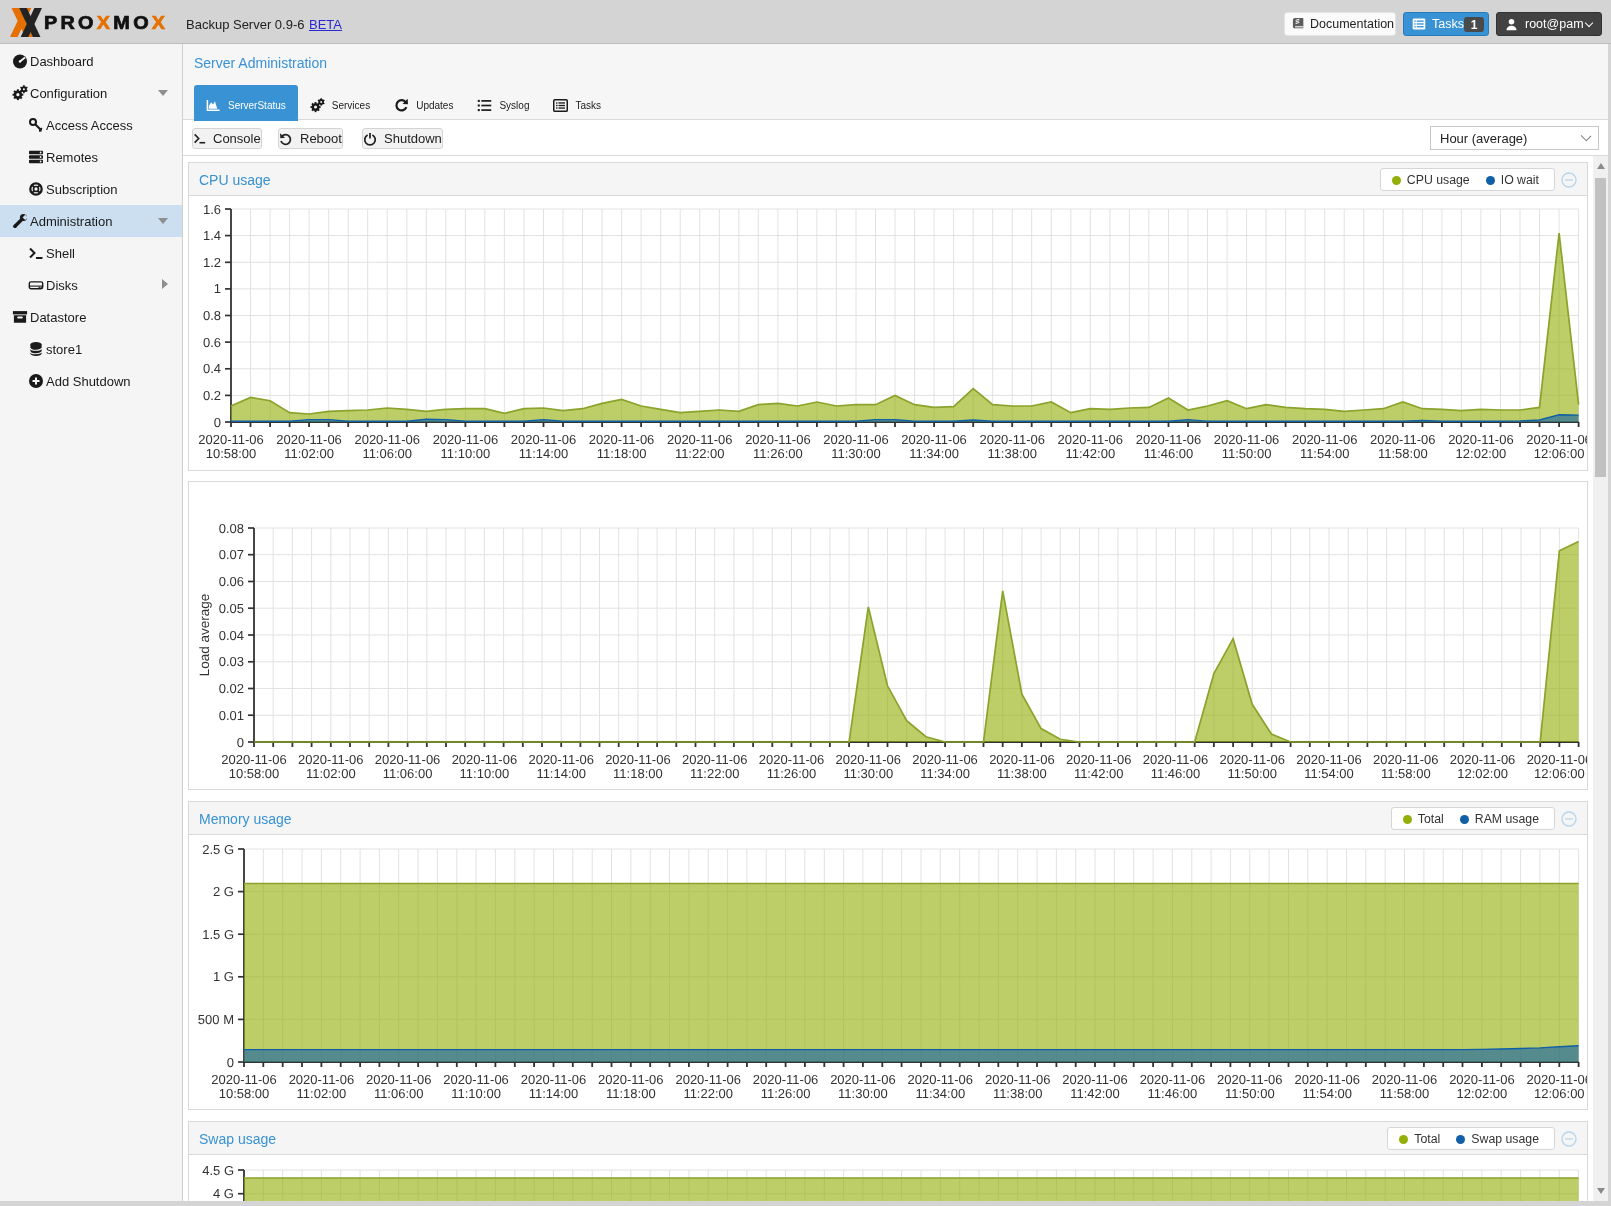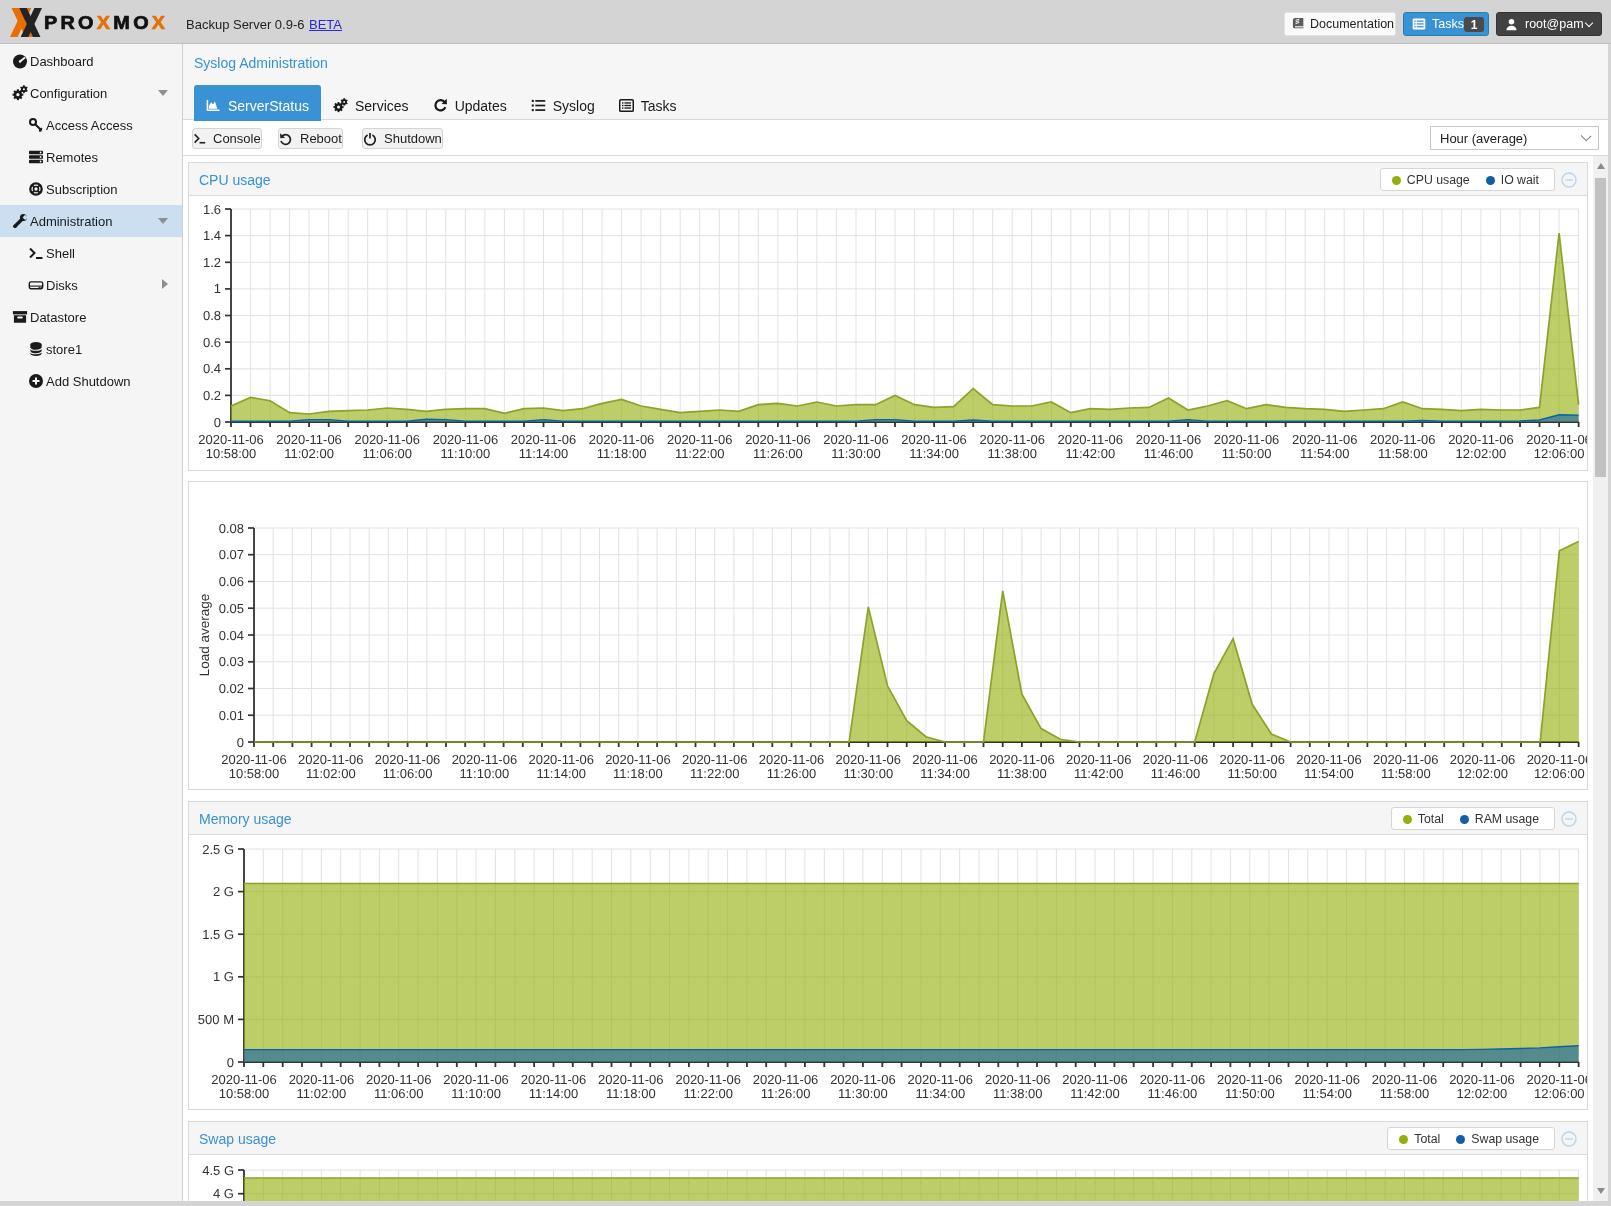--- a/index.html
+++ b/index.html
@@ -23,21 +23,21 @@
 .nav .txt { position:absolute; top:9px; }
 .nav .ic { position:absolute; top:8px; width:16px; height:16px; }
 .nav.l0 .ic { left:12px; } .nav.l0 .txt { left:30px; }
 .nav.l1 .ic { left:28px; } .nav.l1 .txt { left:46px; }
 .nav.sel { background:#cbdff1; }
 .caret-d { position:absolute; right:14px; top:13px; width:0; height:0; border-left:5px solid transparent; border-right:5px solid transparent; border-top:6px solid #8f8f8f; }
 .caret-r { position:absolute; right:14px; top:10px; width:0; height:0; border-top:5px solid transparent; border-bottom:5px solid transparent; border-left:6px solid #8f8f8f; }
 .mainhead { position:absolute; left:183px; top:44px; width:1428px; height:76px; background:#f6f6f6; border-bottom:1px solid #d9d9d9; }
 .mtitle { position:absolute; left:11px; top:11px; font-size:14px; color:#3892d4; }
 .tabs { position:absolute; left:11px; top:41px; height:28px; display:flex; }
-.tab { height:41px; display:flex; align-items:center; padding:8px 12px; font-size:14px; color:#1a1a1a; border-radius:3px 3px 0 0; }
+.tab { height:41px; display:flex; align-items:center; padding:8px 12px; font-size:10px; color:#1a1a1a; border-radius:3px 3px 0 0; }
 .tab .icon { margin-right:7px; }
 .tab.active { background:#3892d4; color:#fff; }
 .toolbar { position:absolute; left:183px; top:121px; width:1428px; height:35px; background:#fff; border-bottom:1px solid #d9d9d9; }
 .tbtn { position:absolute; top:7px; height:21px; background:#f2f2f2; border:1px solid #d4d4d4; border-radius:3px; font-size:13px; color:#222; display:flex; align-items:center; padding:0 0; }
 .tbtn .icon { margin-right:7px; }
 .combo { position:absolute; left:1247px; top:5px; width:169px; height:24px; background:#fff; border:1px solid #c8c8c8; font-size:13px; color:#222; }
 .combo span { position:absolute; left:9px; top:4px; }
 .combo .chev { position:absolute; right:8px; top:7px; width:8px; height:8px; border-right:1.5px solid #777; border-bottom:1.5px solid #777; transform:rotate(45deg) scale(1,0.9); transform-origin:center; margin-top:-2px; }
 .content { position:absolute; left:183px; top:156px; width:1409px; height:1045px; background:#fff; overflow:hidden; }
 .panel { position:absolute; left:5px; width:1400px; background:#fff; border:1px solid #d9d9d9; }
@@ -209,21 +209,21 @@
     </div>
  <div class="nav l1" style="top:321px">
       <svg class="ic" viewBox="0 0 16 16">
         <circle cx="8" cy="8" r="7" fill="#1a1a1a"></circle>
         <path d="M4.5 8 h7 M8 4.5 v7" stroke="#f5f5f5" stroke-width="2"></path>
       </svg>
       <span class="txt">Add Shutdown</span>
     </div>
 </div>
 <div class="mainhead">
- <div class="mtitle">Syslog Administration</div>
+ <div class="mtitle">Server Administration</div>
  <div class="tabs">
   <div class="tab active"><svg class="icon" width="15" height="15" viewBox="0 0 16 16">
           <path d="M1.5 2 v11 h13" stroke="#fff" stroke-width="1.6" fill="none"></path>
           <path d="M3 11.5 L3 8.5 L5.5 4.5 L7.5 7 L9.5 3.5 L12 11.5 Z" fill="#fff"></path>
         </svg>ServerStatus</div>
   <div class="tab"><svg class="icon" width="15" height="15" viewBox="0 0 16 16">
           <circle cx="5.9" cy="9.7" r="2.9" fill="none" stroke="#1a1a1a" stroke-width="2.6"></circle>
           <rect x="4.9" y="4.299999999999999" width="2.0" height="2.4" fill="#1a1a1a" transform="rotate(0 5.9 9.7)"></rect>
           <rect x="4.9" y="4.299999999999999" width="2.0" height="2.4" fill="#1a1a1a" transform="rotate(45 5.9 9.7)"></rect>
           <rect x="4.9" y="4.299999999999999" width="2.0" height="2.4" fill="#1a1a1a" transform="rotate(90 5.9 9.7)"></rect>

